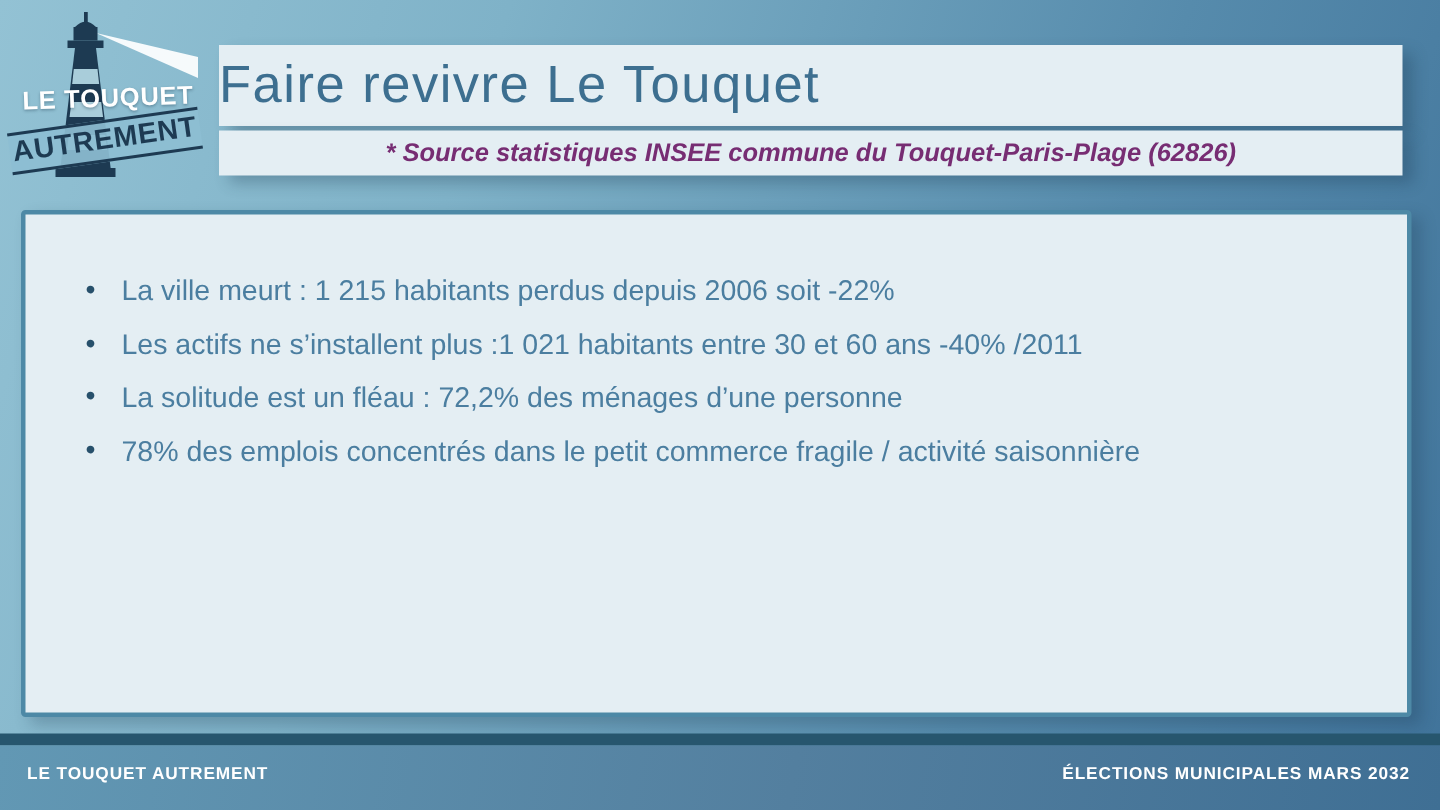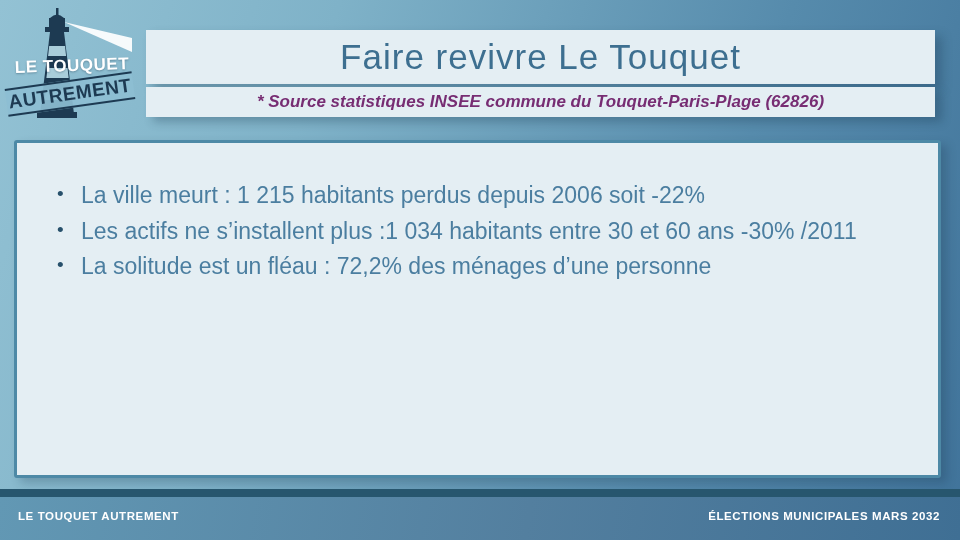--- a/index.html
+++ b/index.html
@@ -24,21 +24,21 @@
     transform:rotate(-8deg);text-align:center;white-space:nowrap;
     background:rgba(141,190,210,.92);
     border-top:2px solid #1d3a52;border-bottom:2px solid #1d3a52;
     padding:1px 0;
   }
 
   
   .title-box{
     position:absolute;left:146px;top:30px;width:789px;height:54px;
     background:#e4eef3;box-shadow:7px 6px 10px rgba(22,52,75,.30);
-    display:flex;align-items:center;justify-content:center;
+    display:flex;align-items:center;justify-content:flex-start;
   }
   .title-box .title{
     color:#3d6f90;font-size:35px;font-weight:400;letter-spacing:1px;white-space:nowrap;
   }
   .subtitle-box{
     position:absolute;left:146px;top:87px;width:789px;height:30px;
     background:#e4eef3;box-shadow:7px 5px 10px rgba(22,52,75,.30);
     display:flex;align-items:center;justify-content:center;
   }
   .subtitle-box .source{
@@ -50,21 +50,21 @@
     position:absolute;left:14px;top:140px;width:927px;height:338px;
     box-sizing:border-box;background:#e4eef3;
     border:3px solid #4d89a6;border-radius:3px;
     box-shadow:6px 5px 10px rgba(22,52,75,.25);
   }
   .bullet-list{
     list-style:none;margin:0;padding:42px 18px 0 30px;
   }
   .bullet-list li{
     position:relative;margin:0 0 15.5px 0;padding-left:34px;
-    color:#4b7ea0;font-size:23px;line-height:20px;white-space:nowrap;
+    color:#4b7ea0;font-size:19px;line-height:20px;white-space:nowrap;
   }
   .bullet-list li::before{
     content:"\2022";position:absolute;left:10px;top:-1px;
     color:#27506b;font-size:19px;
   }
 
   
   .footer-divider{
     position:absolute;left:0;top:489px;width:960px;height:8px;background:#27566e;
   }
@@ -110,22 +110,23 @@
     <span class="title">Faire revivre Le Touquet</span>
   </div>
 
   <div class="subtitle-box">
     <span class="source">* Source statistiques INSEE commune du Touquet-Paris-Plage (62826)</span>
   </div>
 
   <div class="content-box">
     <ul class="bullet-list">
       <li>La ville meurt : 1 215 habitants perdus depuis 2006 soit -22%</li>
-      <li>Les actifs ne s’installent plus :1 034 habitants entre 30 et 60 ans -30% /2011</li>
+      <li>Les actifs ne s’installent plus :1 021 habitants entre 30 et 60 ans -40% /2011</li>
       <li>La solitude est un fléau : 72,2% des ménages d’une personne</li>
+      <li>78% des emplois concentrés dans le petit commerce fragile / activité saisonnière</li>
     </ul>
   </div>
 
   <div class="footer-divider"></div>
   <div class="footer-bar">
     <span>LE TOUQUET AUTREMENT</span>
     <span>ÉLECTIONS MUNICIPALES MARS 2032</span>
   </div>
 
 </div>

